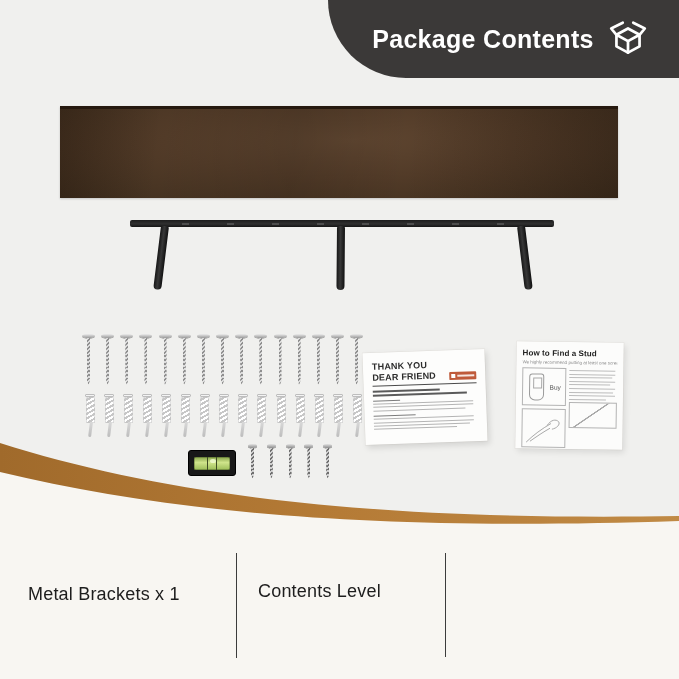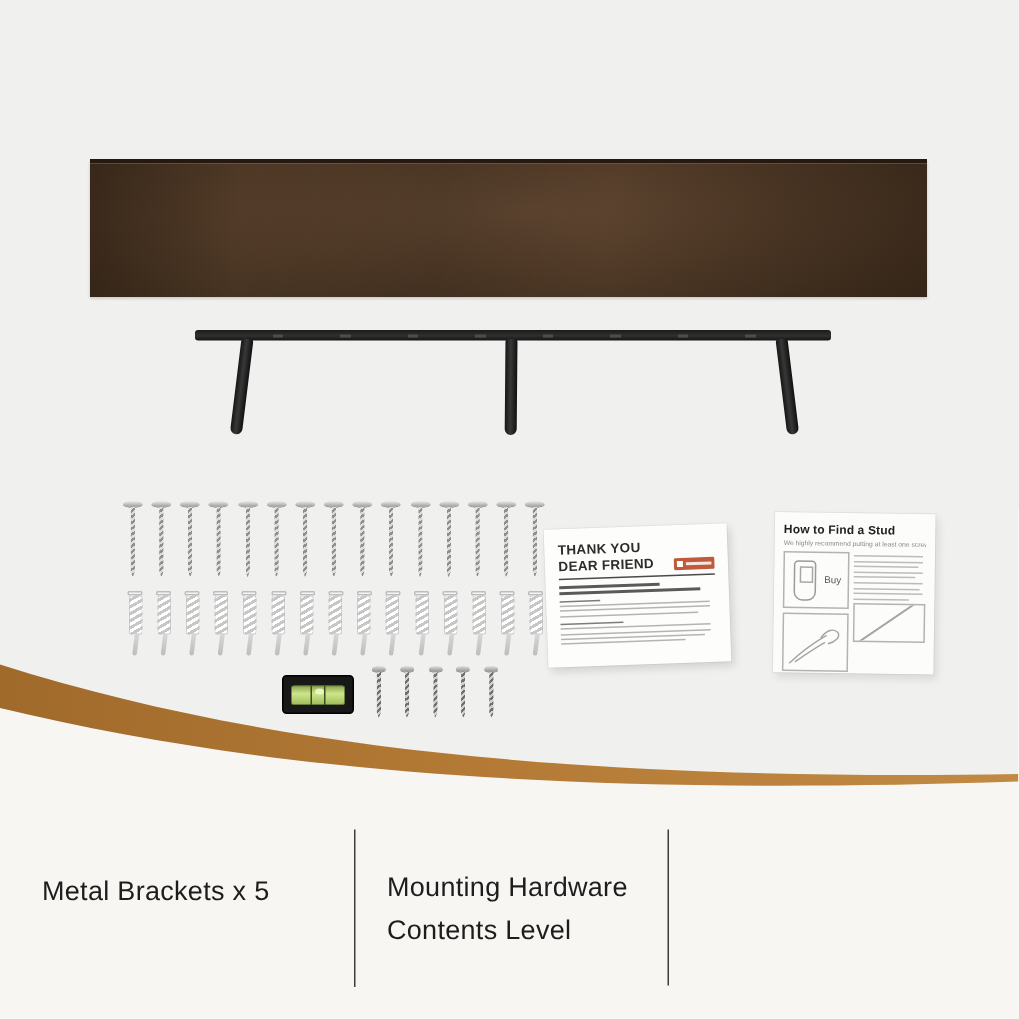--- a/index.html
+++ b/index.html
@@ -163,20 +163,30 @@
       <linearGradient id="swooshGrad" x1="0" y1="0" x2="1" y2="0">
         <stop offset="0" stop-color="#a06a2b"></stop>
         <stop offset="0.5" stop-color="#b57b36"></stop>
         <stop offset="1" stop-color="#c08a45"></stop>
       </linearGradient>
     </defs>
     <path d="M0,455 C175,508 380,527 679,519 L679,679 L0,679 Z" fill="#f8f6f2"></path>
     <path d="M0,443 C170,497 380,521 679,516 L679,521 C380,531 175,514 0,472 Z" fill="url(#swooshGrad)"></path>
   </svg>
 
+  <div class="header">
+    <span class="header-title">Package Contents</span>
+    <svg class="box-icon" viewBox="0 0 40 38" fill="none" stroke="#ffffff" stroke-width="2.6" stroke-linejoin="round" stroke-linecap="round">
+      <path d="M9,15 L20,21 L31,15 L31,26 L20,32 L9,26 Z"></path>
+      <path d="M20,21 L20,32"></path>
+      <path d="M9,15 L20,9 L31,15"></path>
+      <path d="M9,15 L4,9 L15,3.5"></path>
+      <path d="M31,15 L36,9 L25,3.5"></path>
+    </svg>
+  </div>
 
   <div class="board"></div>
 
   <div class="bracket-bar"></div>
   <div class="bracket-leg leg-left"></div>
   <div class="bracket-leg leg-middle"></div>
   <div class="bracket-leg leg-right"></div>
 
   <div id="hardware-layer">
       <div class="piece long-screw" style="left: 82px; top: 334px;">
@@ -394,20 +404,19 @@
         <div class="sline" style="width:78%"></div>
         <div class="sk-diag"></div>
       </div>
     </div>
   </div>
 
   <div class="divider div-1"></div>
   <div class="divider div-2"></div>
 
   <div class="fcol fcol-1">
-    <div class="fline">Metal Brackets x 5</div>
+    <div class="fline">Metal Brackets x 1</div>
   </div>
   <div class="fcol fcol-2">
-    <div class="fline">Mounting Hardware</div>
     <div class="fline">Contents Level</div>
   </div>
 
 </div>
 
 </body></html>

